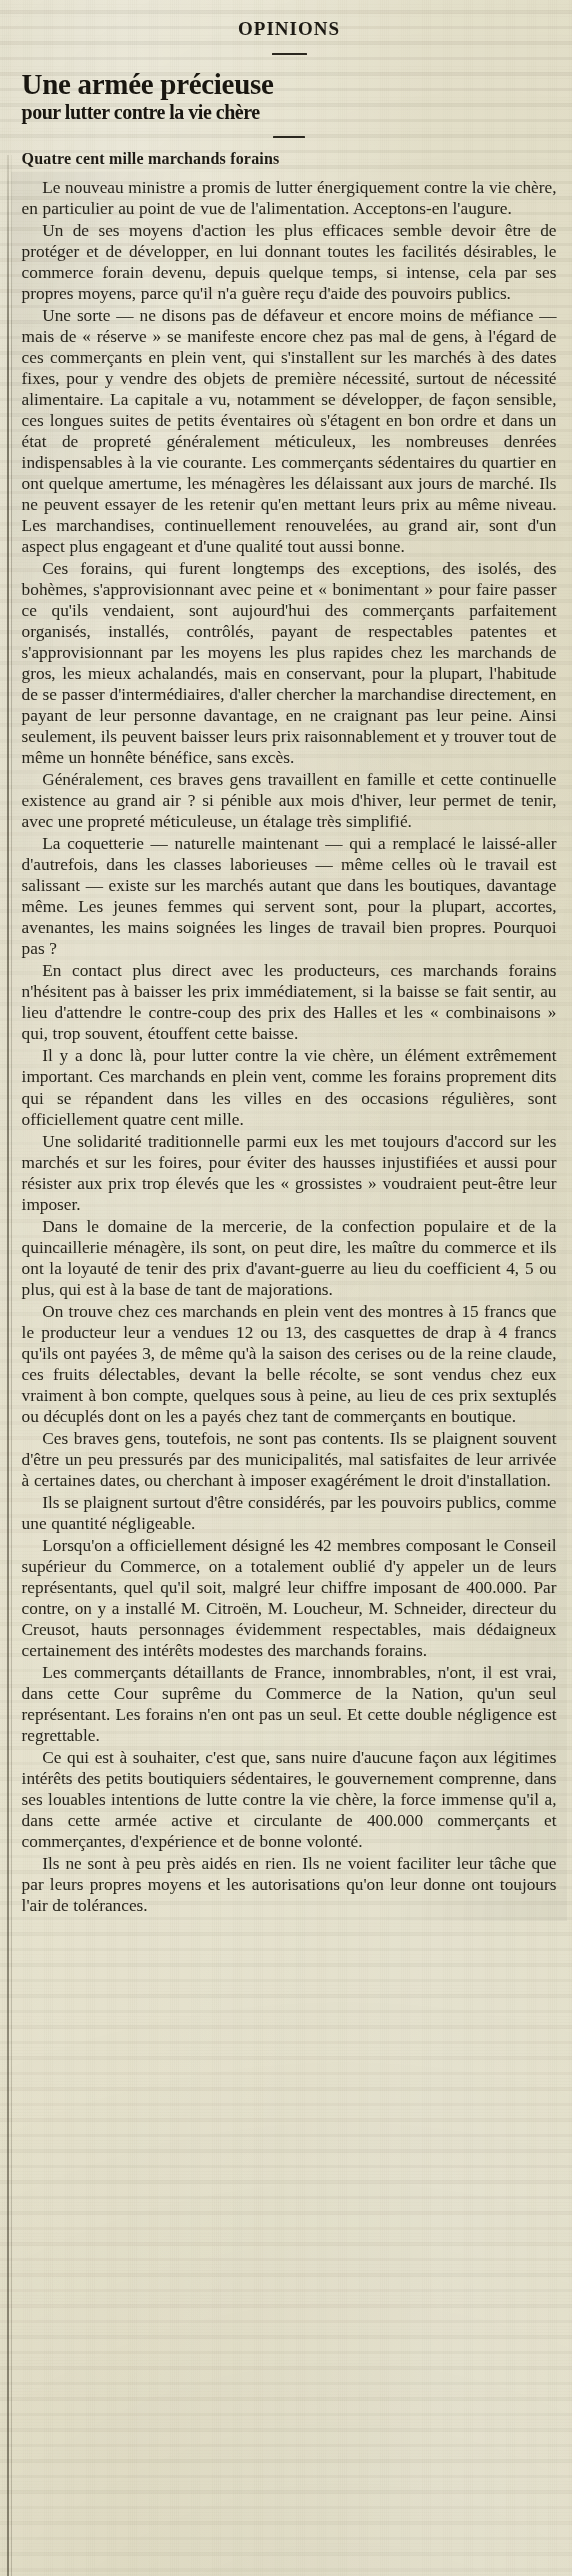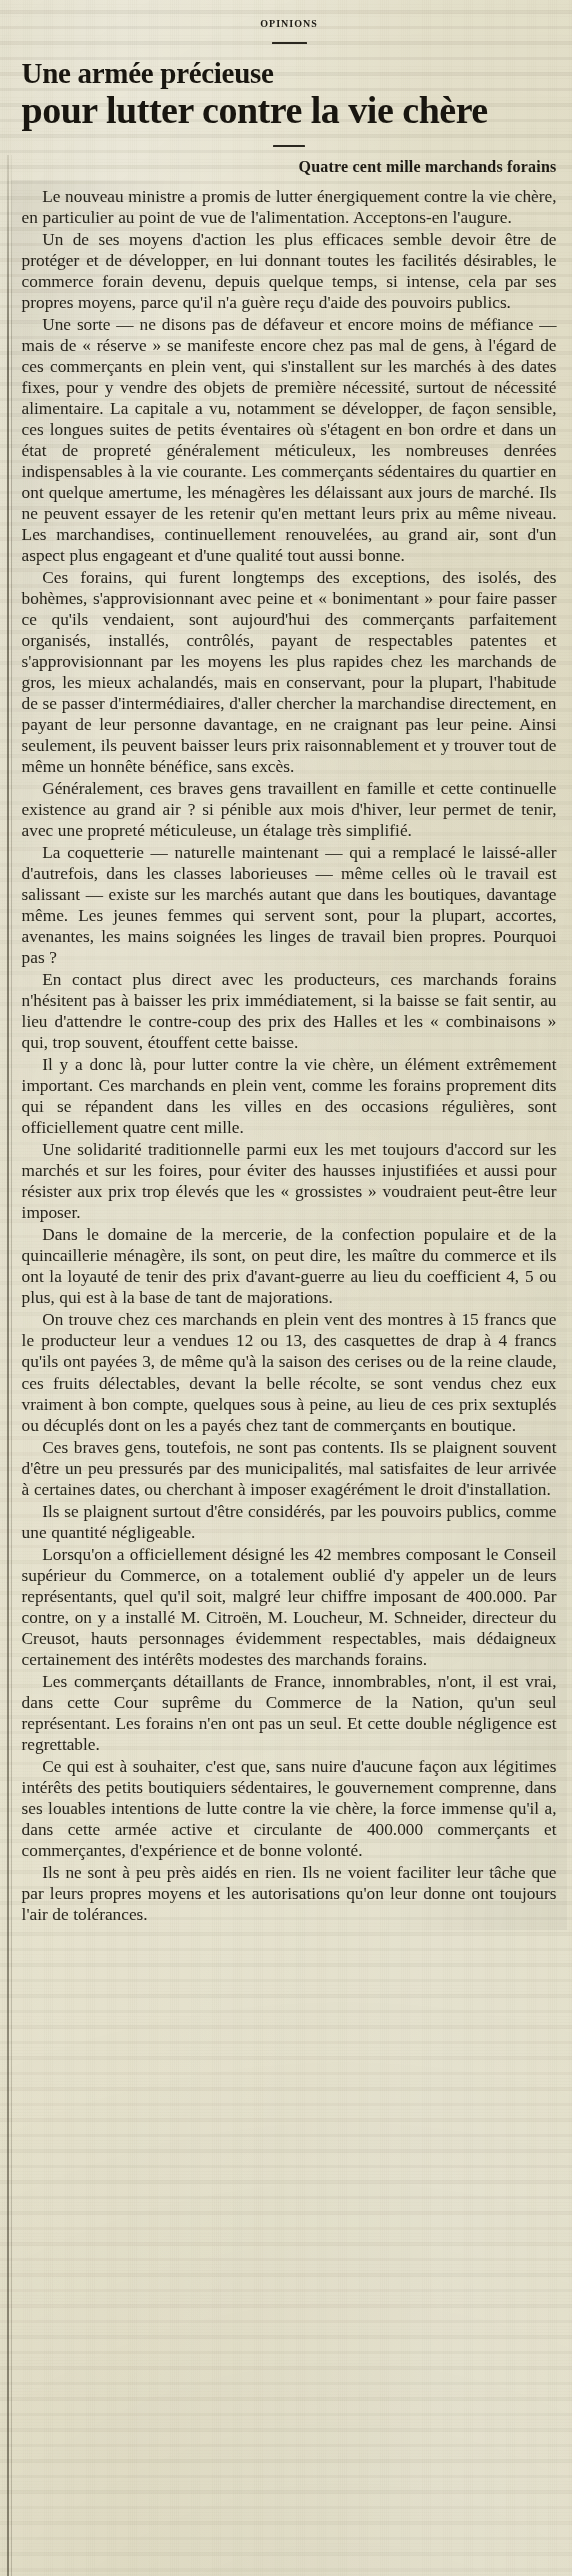--- a/index.html
+++ b/index.html
@@ -68,21 +68,21 @@
   .column {
     position: relative;
     z-index: 3;
     padding: 7.2px 15.5px 10.3px 21.6px;
   }
 
   .kicker {
     text-align: center;
     font-family: "Liberation Serif", "DejaVu Serif", serif;
     font-weight: bold;
-    font-size: 10px;
+    font-size: 19px;
     letter-spacing: 1px;
     margin: 11.3px 0 0 0;
     color: #1d1a14;
   }
 
   .rule-short {
     width: 35px;
     height: 2.6px;
     background: #2a271f;
     margin: 12.4px auto 13.4px auto;
@@ -98,26 +98,26 @@
     font-family: "Liberation Serif", "DejaVu Serif", serif;
     font-weight: bold;
     font-size: 29px;
     line-height: 1.10;
     margin: 3.1px 0 0 0;
     color: #191610;
     letter-spacing: -0.3px;
   }
   .headline .line2 {
     display: block;
-    font-size: 38px;
+    font-size: 20px;
     letter-spacing: -0.5px;
   }
 
   .subhead {
-    text-align: right;
+    text-align: left;
     font-weight: bold;
     font-size: 16px;
     margin: 8.2px 0 9.3px 0;
     color: #1d1a14;
     letter-spacing: 0.2px;
   }
 
   .body p {
     margin: 0 0 1px 0;
     text-indent: 20.6px;

